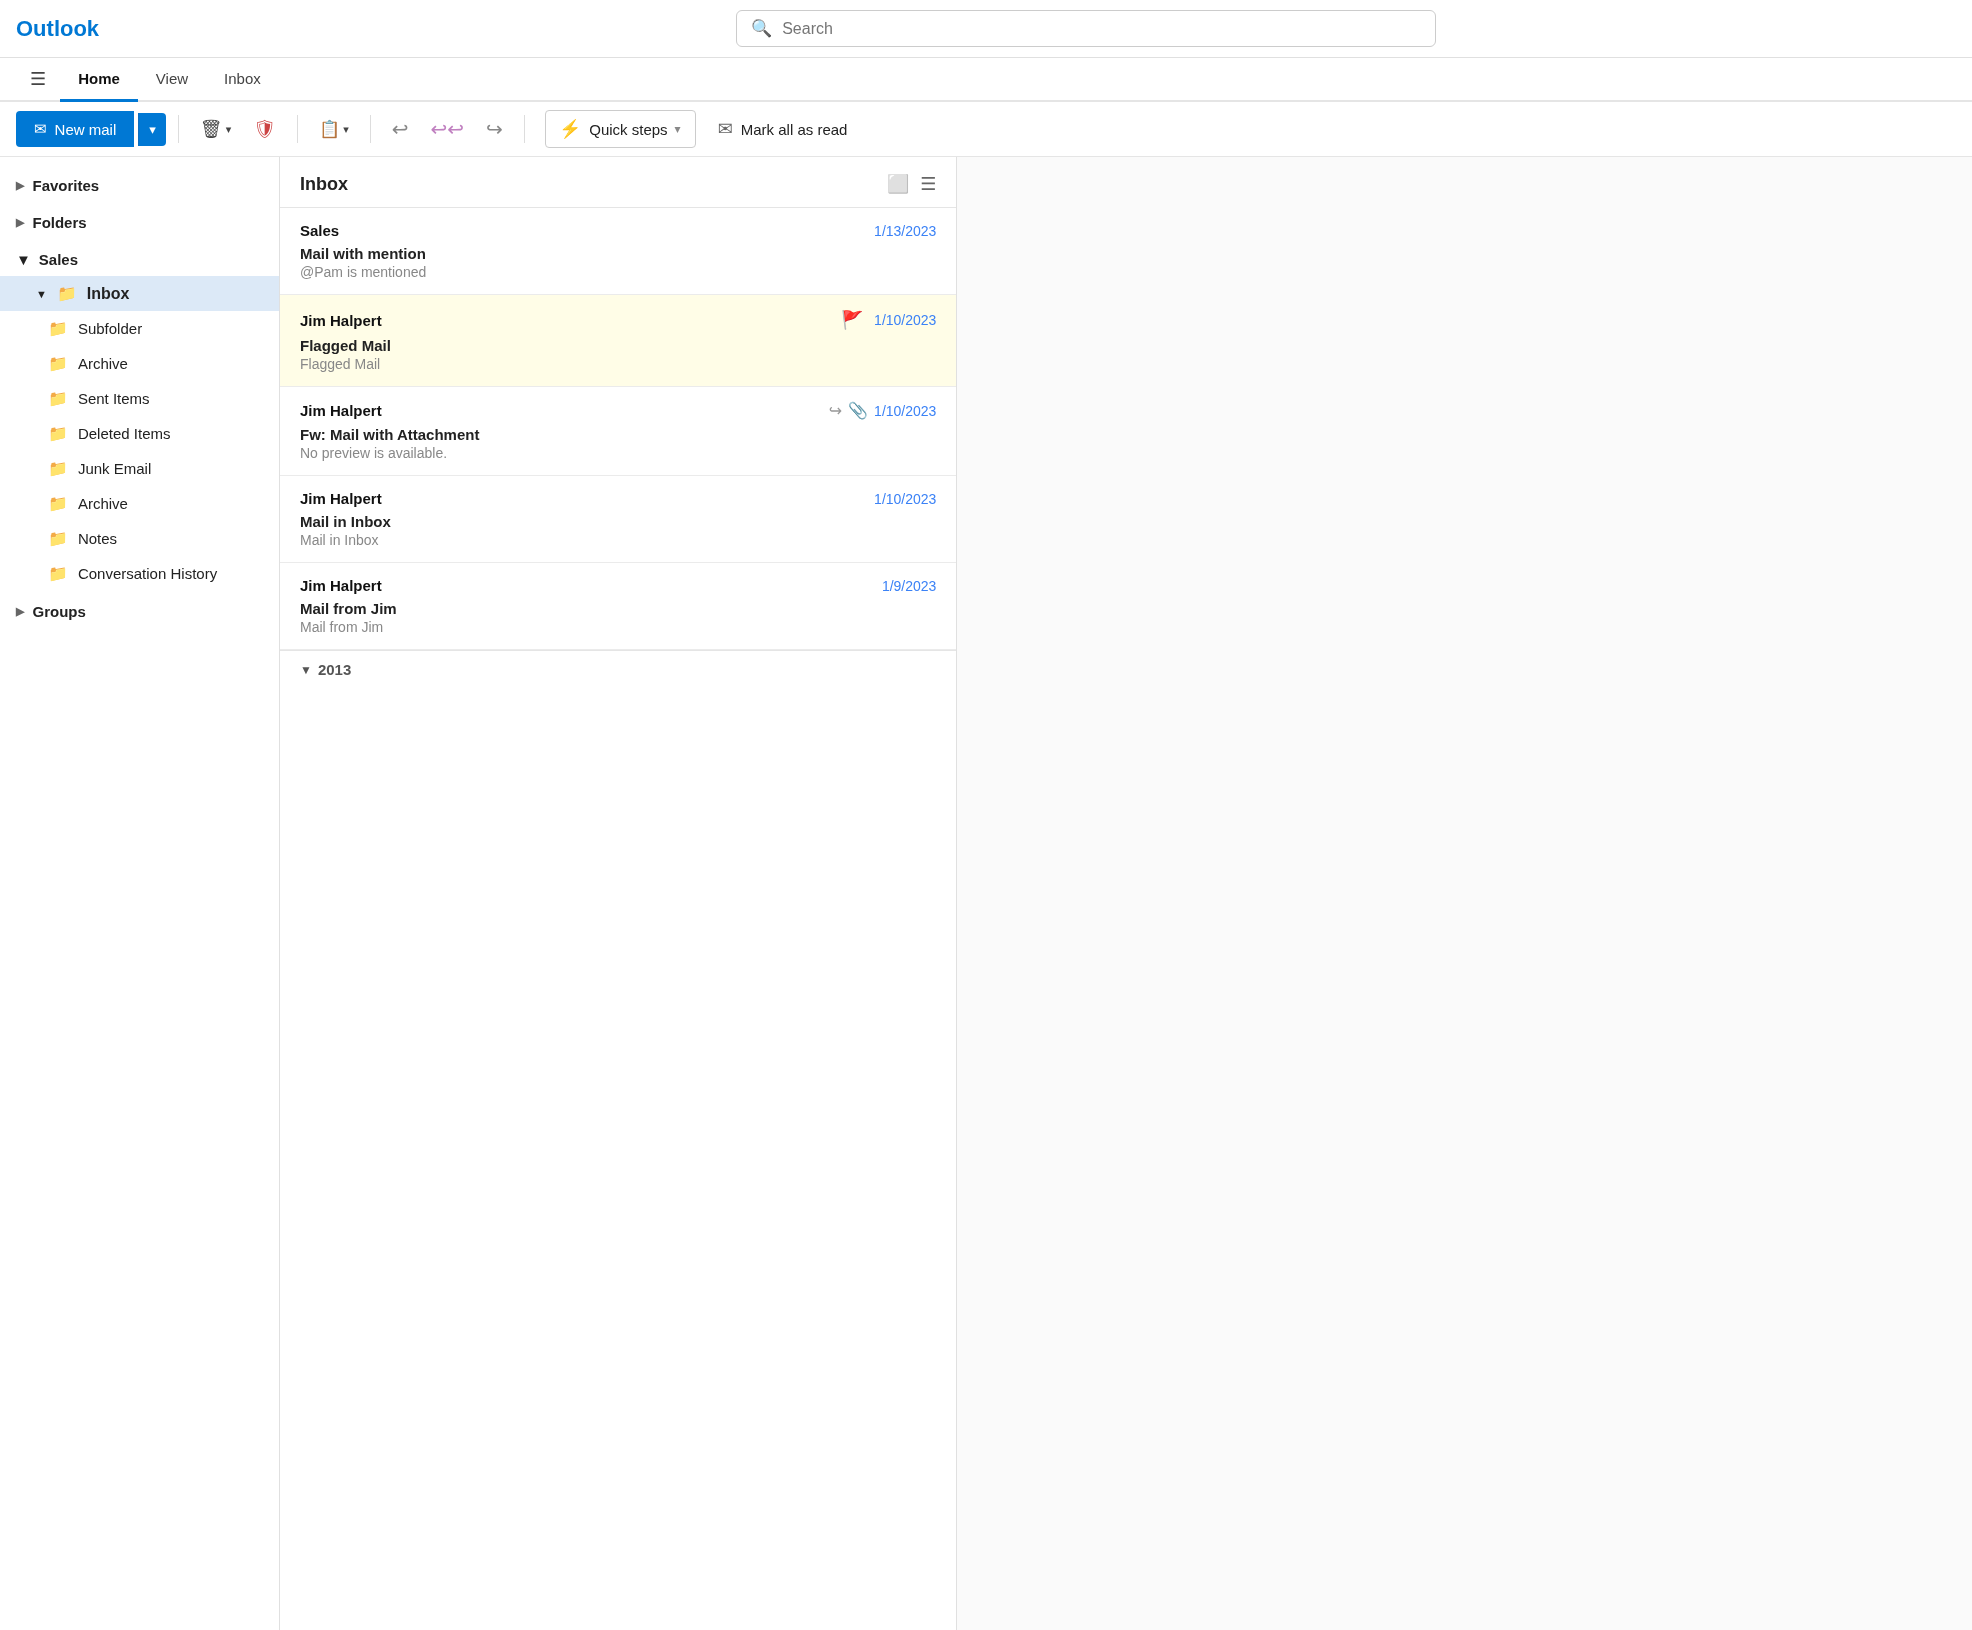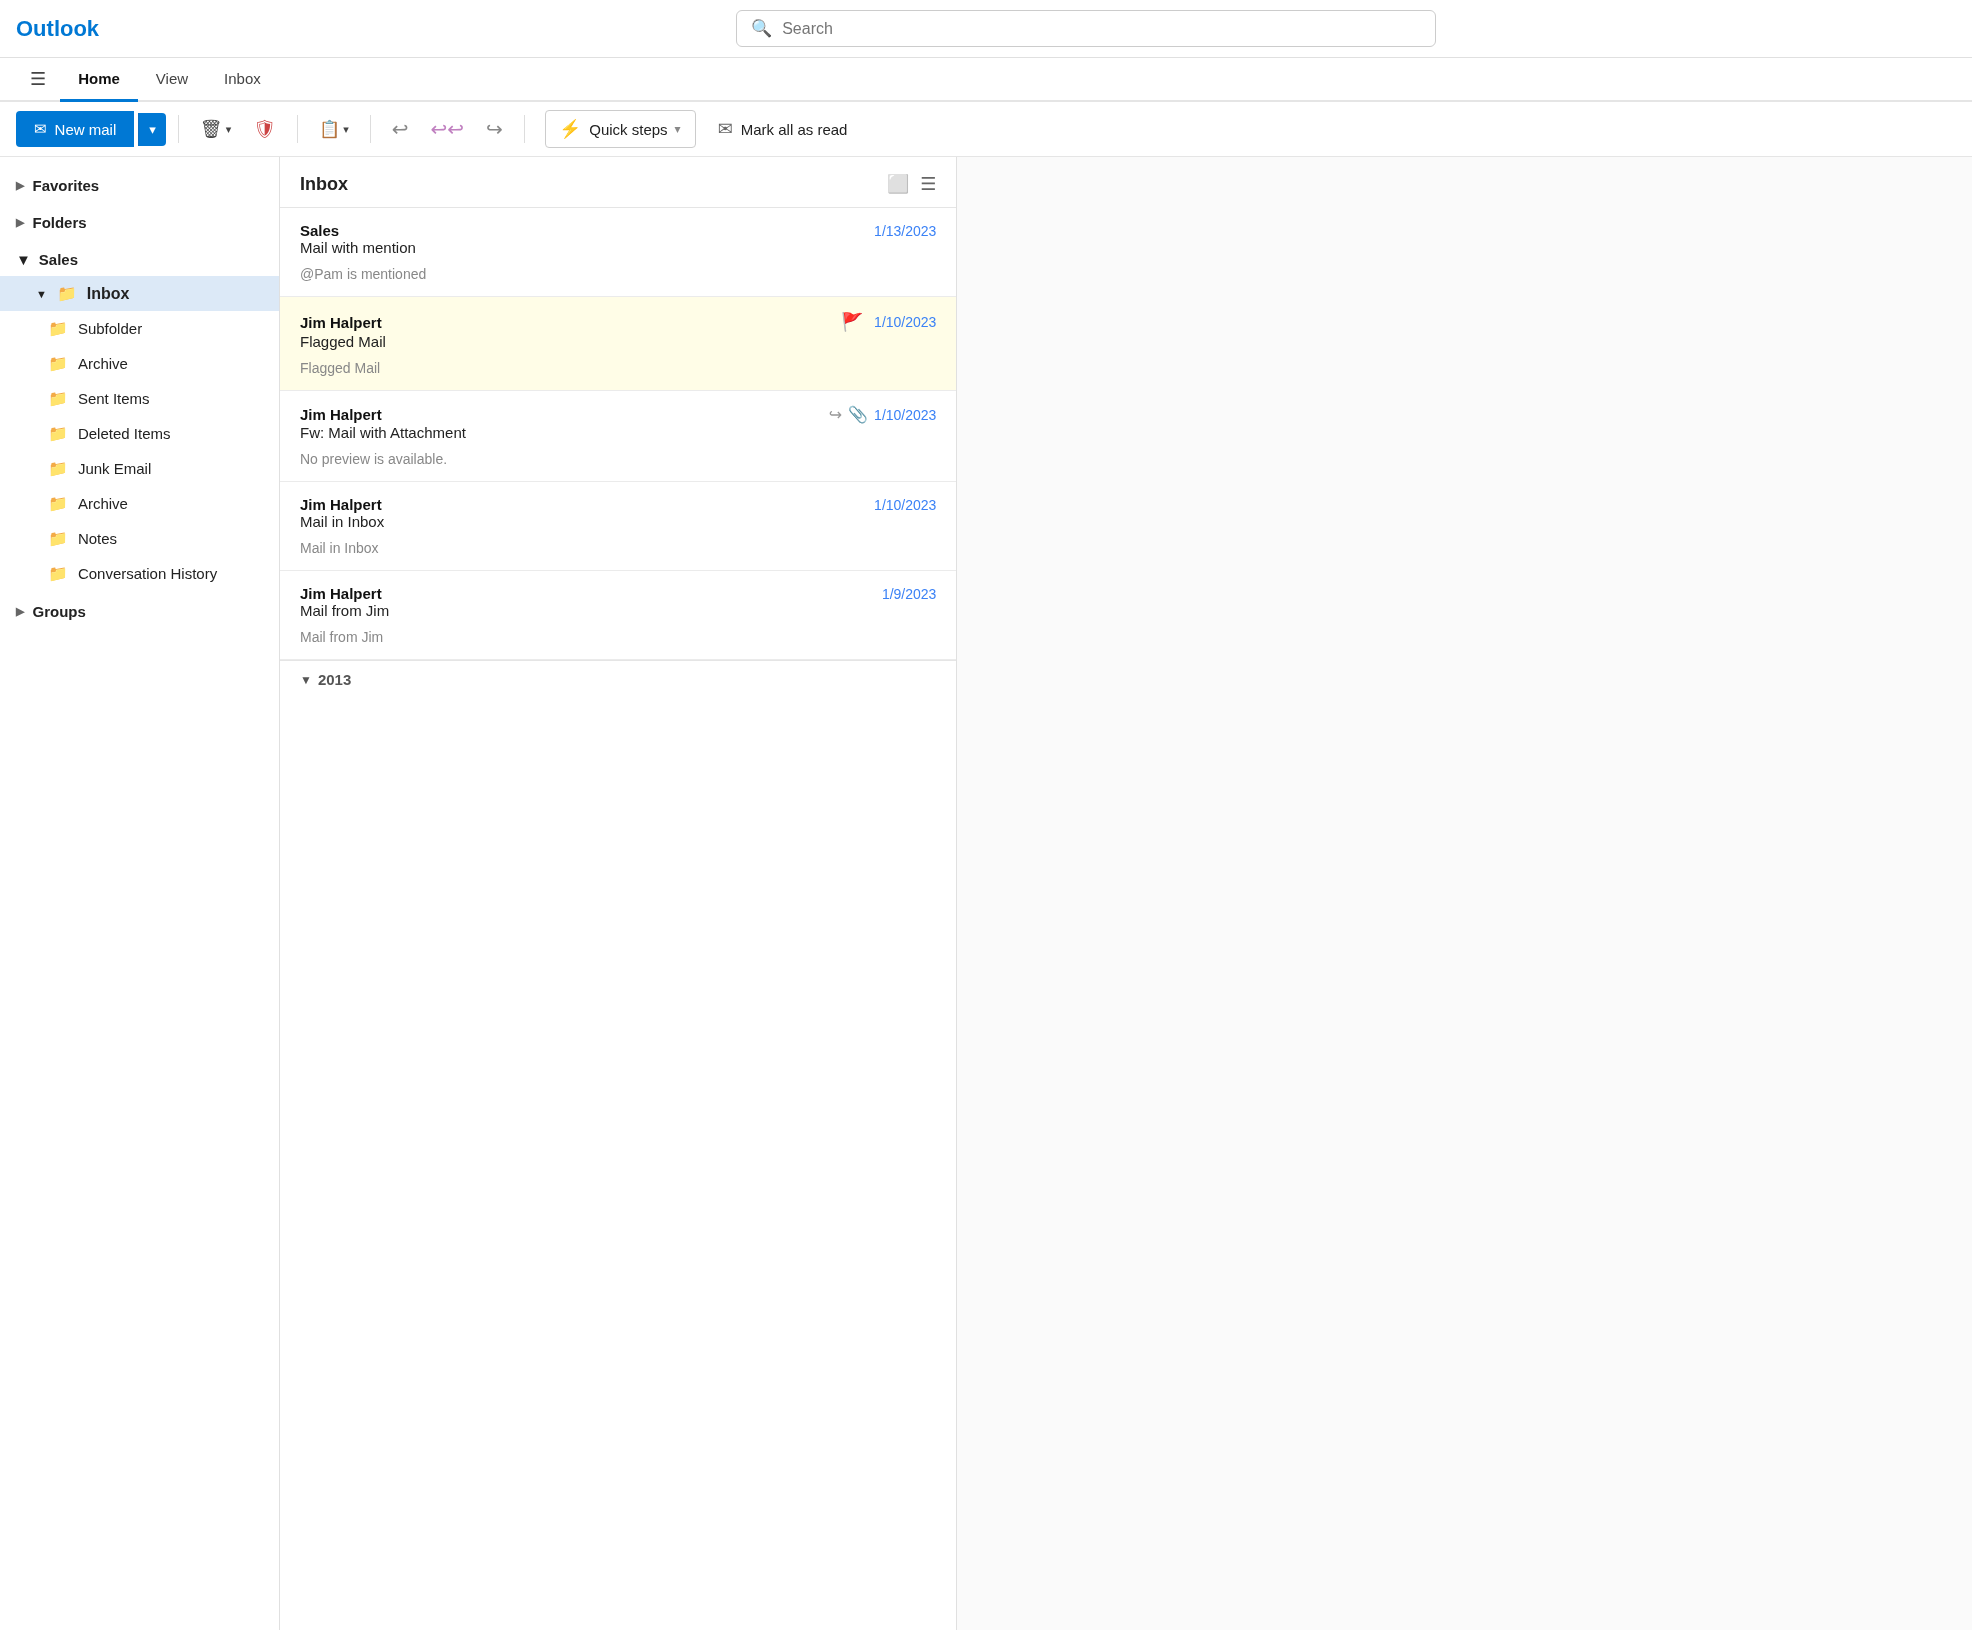--- a/index.html
+++ b/index.html
@@ -46,22 +46,22 @@
     .email-panel { flex: 1; background: #fff; border-right: 1px solid #e0e0e0; overflow-y: auto; min-width: 380px; }
     .email-panel-header { display: flex; align-items: center; justify-content: space-between; padding: 16px 20px 12px; border-bottom: 1px solid #e5e5e5; }
     .email-panel-title { font-size: 18px; font-weight: 600; }
     .email-panel-actions { display: flex; align-items: center; gap: 10px; color: #666; font-size: 20px; }
 
     .email-item { padding: 14px 20px; border-bottom: 1px solid #ebebeb; cursor: pointer; }
     .email-item.flagged-bg { background: #fffde7; }
     .email-row1 { display: flex; justify-content: space-between; align-items: center; }
     .email-sender { font-weight: 600; font-size: 15px; color: #111; }
     .email-date { font-size: 14px; color: #3b82f6; }
-    .email-subject { font-size: 15px; color: #222; margin-top: 0; }
-    .email-preview { font-size: 14px; color: #888; margin-top: 10px; }
+    .email-subject { font-size: 15px; color: #222; margin-top: 6px; font-weight: bold; }
+    .email-preview { font-size: 14px; color: #888; margin-top: 2px; }
     .email-flag { color: #c00; font-size: 18px; }
     .email-icons { display: flex; align-items: center; gap: 6px; color: #888; font-size: 17px; }
 
     .year-divider { padding: 10px 20px 6px; font-size: 15px; font-weight: 600; color: #555; display: flex; align-items: center; gap: 6px; border-top: 1px solid #e5e5e5; }
     .year-chevron { font-size: 12px; }
 
     
     .reading-pane { flex: 1.5; background: #fafafa; }
   </style>
 </head>

